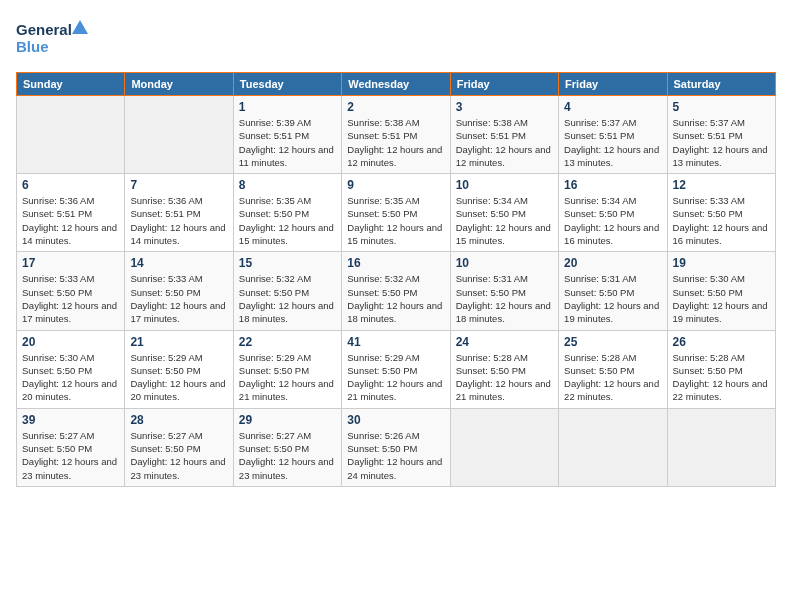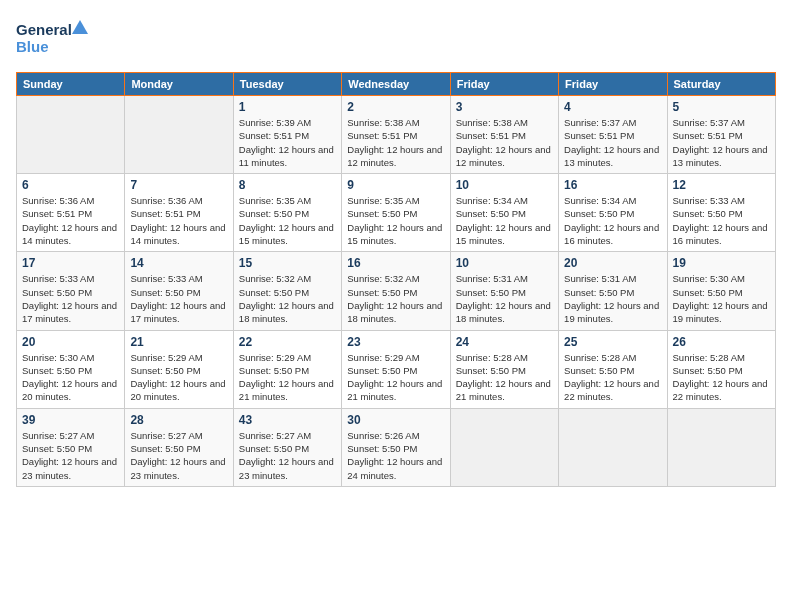--- a/index.html
+++ b/index.html
@@ -193,21 +193,21 @@
         </td>
         <td>
           <div class="day-number">21</div>
           <div class="day-info">Sunrise: 5:29 AM<br>Sunset: 5:50 PM<br>Daylight: 12 hours and 20 minutes.</div>
         </td>
         <td>
           <div class="day-number">22</div>
           <div class="day-info">Sunrise: 5:29 AM<br>Sunset: 5:50 PM<br>Daylight: 12 hours and 21 minutes.</div>
         </td>
         <td>
-          <div class="day-number">23</div>
+          <div class="day-number">41</div>
           <div class="day-info">Sunrise: 5:29 AM<br>Sunset: 5:50 PM<br>Daylight: 12 hours and 21 minutes.</div>
         </td>
         <td>
           <div class="day-number">24</div>
           <div class="day-info">Sunrise: 5:28 AM<br>Sunset: 5:50 PM<br>Daylight: 12 hours and 21 minutes.</div>
         </td>
         <td>
           <div class="day-number">25</div>
           <div class="day-info">Sunrise: 5:28 AM<br>Sunset: 5:50 PM<br>Daylight: 12 hours and 22 minutes.</div>
         </td>
@@ -219,21 +219,21 @@
       <tr>
         <td>
           <div class="day-number">39</div>
           <div class="day-info">Sunrise: 5:27 AM<br>Sunset: 5:50 PM<br>Daylight: 12 hours and 23 minutes.</div>
         </td>
         <td>
           <div class="day-number">28</div>
           <div class="day-info">Sunrise: 5:27 AM<br>Sunset: 5:50 PM<br>Daylight: 12 hours and 23 minutes.</div>
         </td>
         <td>
-          <div class="day-number">43</div>
+          <div class="day-number">29</div>
           <div class="day-info">Sunrise: 5:27 AM<br>Sunset: 5:50 PM<br>Daylight: 12 hours and 23 minutes.</div>
         </td>
         <td>
           <div class="day-number">30</div>
           <div class="day-info">Sunrise: 5:26 AM<br>Sunset: 5:50 PM<br>Daylight: 12 hours and 24 minutes.</div>
         </td>
         <td class="empty-cell"></td>
         <td class="empty-cell"></td>
         <td class="empty-cell"></td>
       </tr>

